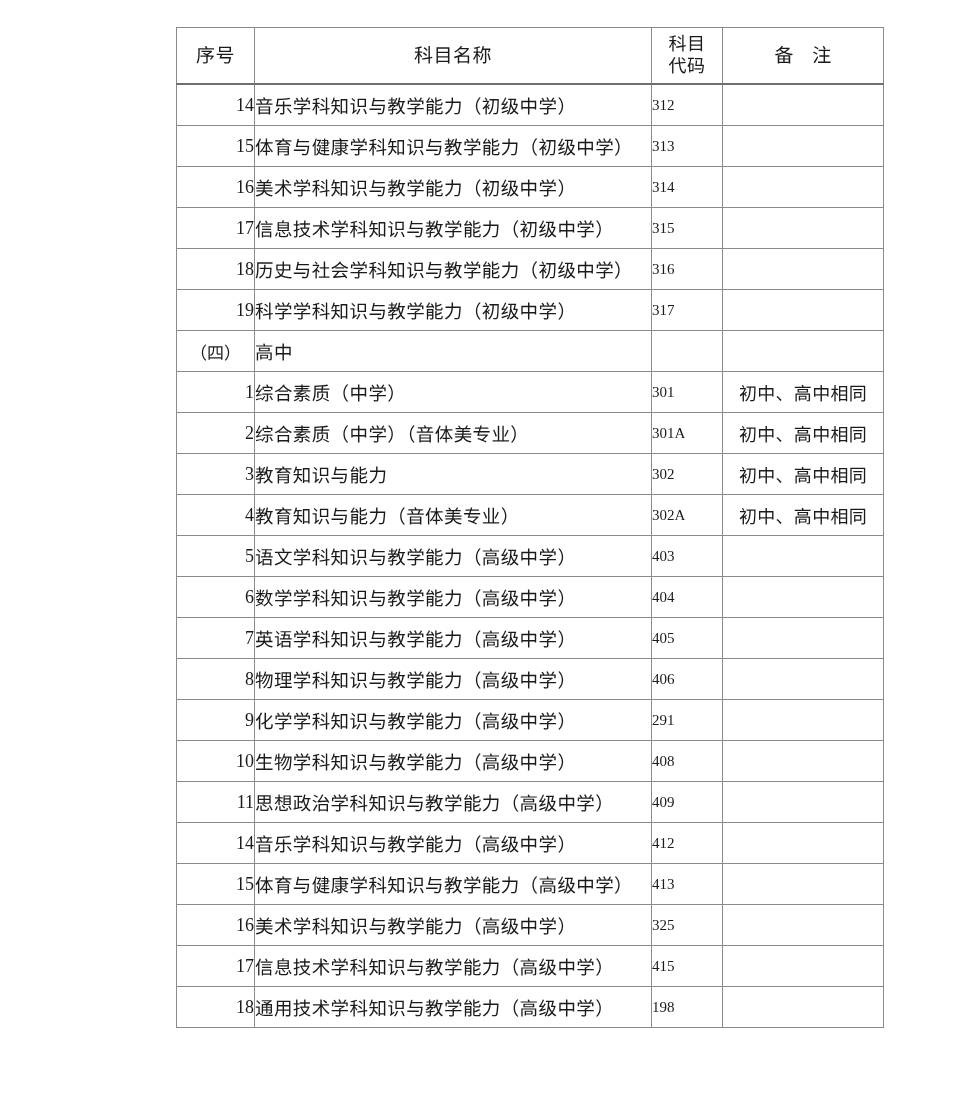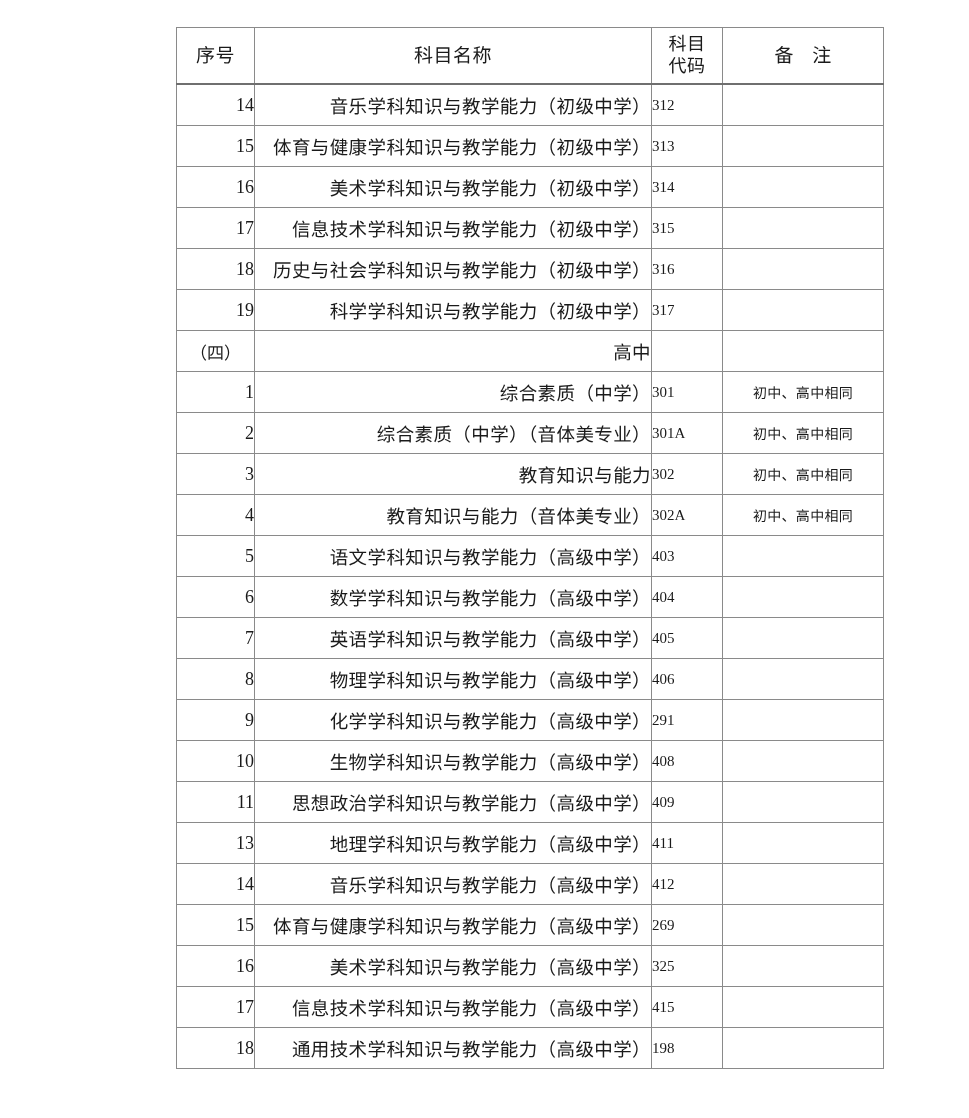--- a/index.html
+++ b/index.html
@@ -79,35 +79,35 @@
     font-size: 18px;
     font-family: "Liberation Serif", "DejaVu Serif", serif;
   }
   td.cell-seq.is-group {
     text-align: center;
     padding-right: 0;
     font-size: 17px;
     letter-spacing: 0px;
   }
   td.cell-name {
-    text-align: right;
+    text-align: left;
     padding-left: 10px;
     padding-right: 4px;
     font-size: 18.5px;
     letter-spacing: 0.4px;
     white-space: nowrap;
   }
   td.cell-code {
     text-align: left;
     padding-left: 8px;
     font-size: 15px;
   }
   td.cell-note {
     text-align: center;
-    font-size: 14px;
+    font-size: 18px;
     letter-spacing: 0.3px;
     white-space: nowrap;
   }
 </style>
 </head>
 <body>
 
 <div class="page">
   <div class="table-wrap">
     <table class="subject-table">
@@ -233,35 +233,29 @@
             <td class="cell-code">408</td>
             <td class="cell-note"></td>
           </tr>
           <tr class="data-row">
             <td class="cell-seq">11</td>
             <td class="cell-name">思想政治学科知识与教学能力（高级中学）</td>
             <td class="cell-code">409</td>
             <td class="cell-note"></td>
           </tr>
           <tr class="data-row">
-            <td class="cell-seq">13</td>
-            <td class="cell-name">地理学科知识与教学能力（高级中学）</td>
-            <td class="cell-code">411</td>
-            <td class="cell-note"></td>
-          </tr>
-          <tr class="data-row">
             <td class="cell-seq">14</td>
             <td class="cell-name">音乐学科知识与教学能力（高级中学）</td>
             <td class="cell-code">412</td>
             <td class="cell-note"></td>
           </tr>
           <tr class="data-row">
             <td class="cell-seq">15</td>
             <td class="cell-name">体育与健康学科知识与教学能力（高级中学）</td>
-            <td class="cell-code">269</td>
+            <td class="cell-code">413</td>
             <td class="cell-note"></td>
           </tr>
           <tr class="data-row">
             <td class="cell-seq">16</td>
             <td class="cell-name">美术学科知识与教学能力（高级中学）</td>
             <td class="cell-code">325</td>
             <td class="cell-note"></td>
           </tr>
           <tr class="data-row">
             <td class="cell-seq">17</td>

